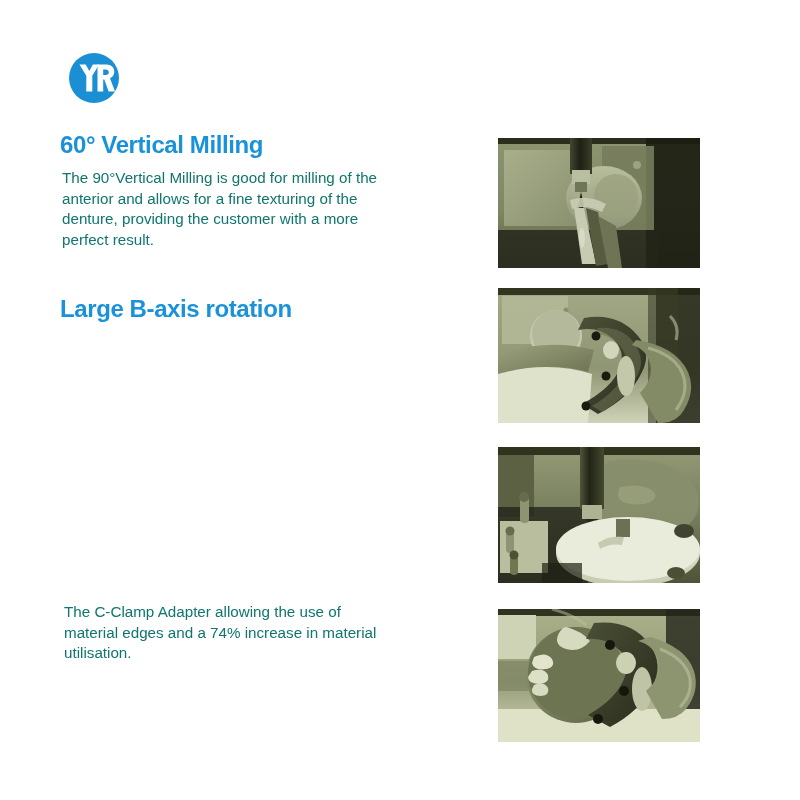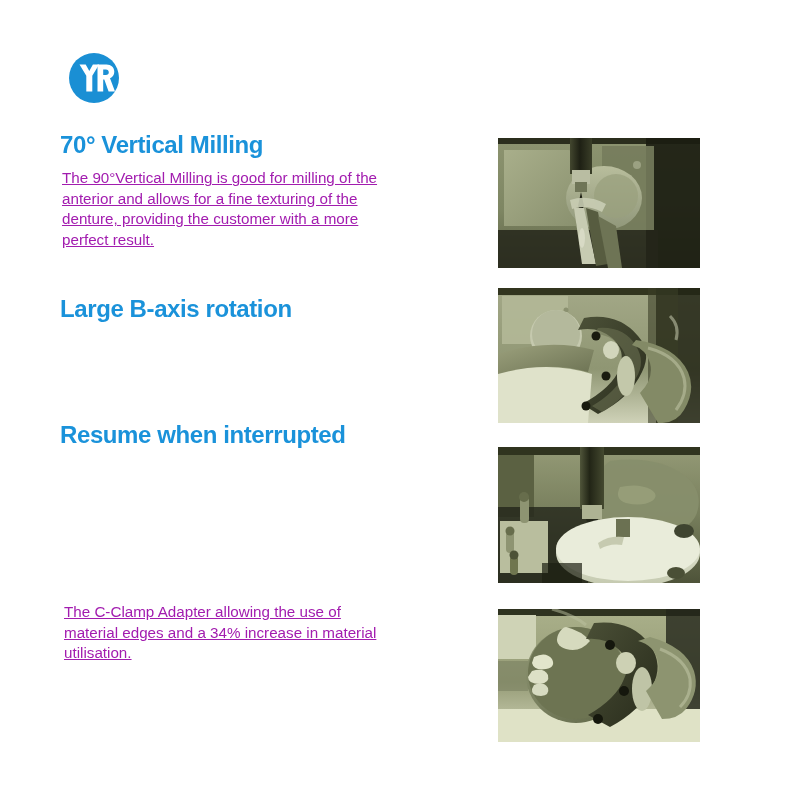--- a/index.html
+++ b/index.html
@@ -51,27 +51,26 @@
     font-size: 24px;
     font-weight: bold;
     letter-spacing: -0.4px;
     line-height: 1.1;
     margin: 0 0 10px 0;
     white-space: nowrap;
   }
   .feature-block.b4 .feat-title { font-size: 23.5px; }
 
   .feat-body {
-    color: #a21caf;
+    color: #0f766e;
     font-size: 15.2px;
     line-height: 20.5px;
     margin: 0;
     padding-left: 2px;
     max-width: 330px;
-    text-decoration: underline;
   }
   .feature-block.b1 .feat-body { max-width: 325px; }
   .feature-block.b2 .feat-body { max-width: 330px; }
   .feature-block.b3 .feat-body { max-width: 325px; padding-left: 4px; }
   .feature-block.b4 .feat-body { max-width: 320px; padding-left: 4px; }
 
   
   .photo {
     position: absolute;
     left: 498px;
@@ -99,34 +98,33 @@
 
       <path d="M31.5 12.5 h9.0 c4.6 0 7.8 2.9 7.8 7.2 c0 3.1 -1.7 5.5 -4.3 6.5 l5.0 13.4 h-6.4
                l-4.3 -12.1 h-1.1 v12.1 h-5.7 z
                M37.2 17.4 v5.6 h2.7 c1.8 0 2.9 -1.1 2.9 -2.8 c0 -1.7 -1.1 -2.8 -2.9 -2.8 z" fill="#ffffff"></path>
     </svg>
   </div>
 
   <div class="text-col">
 
     <div class="feature-block b1">
-      <h2 class="feat-title">70° Vertical Milling</h2>
+      <h2 class="feat-title">60° Vertical Milling</h2>
       <p class="feat-body">The 90°Vertical Milling is good for milling of the anterior and allows for a fine texturing of the denture, providing the customer with a more perfect result.</p>
     </div>
 
     <div class="feature-block b2">
       <h2 class="feat-title">Large B-axis rotation</h2>
     </div>
 
     <div class="feature-block b3">
-      <h2 class="feat-title">Resume when interrupted</h2>
     </div>
 
     <div class="feature-block b4">
-      <p class="feat-body">The C-Clamp Adapter allowing the use of material edges and a 34% increase in material utilisation.</p>
+      <p class="feat-body">The C-Clamp Adapter allowing the use of material edges and a 74% increase in material utilisation.</p>
     </div>
 
   </div>
 
   <div class="photo p1">
     <svg viewBox="0 0 202 130" preserveAspectRatio="none">
       <defs>
         <linearGradient id="g1bg" x1="0" y1="0" x2="0" y2="1">
           <stop offset="0%" stop-color="#8d9470"></stop>
           <stop offset="55%" stop-color="#7e8663"></stop>

